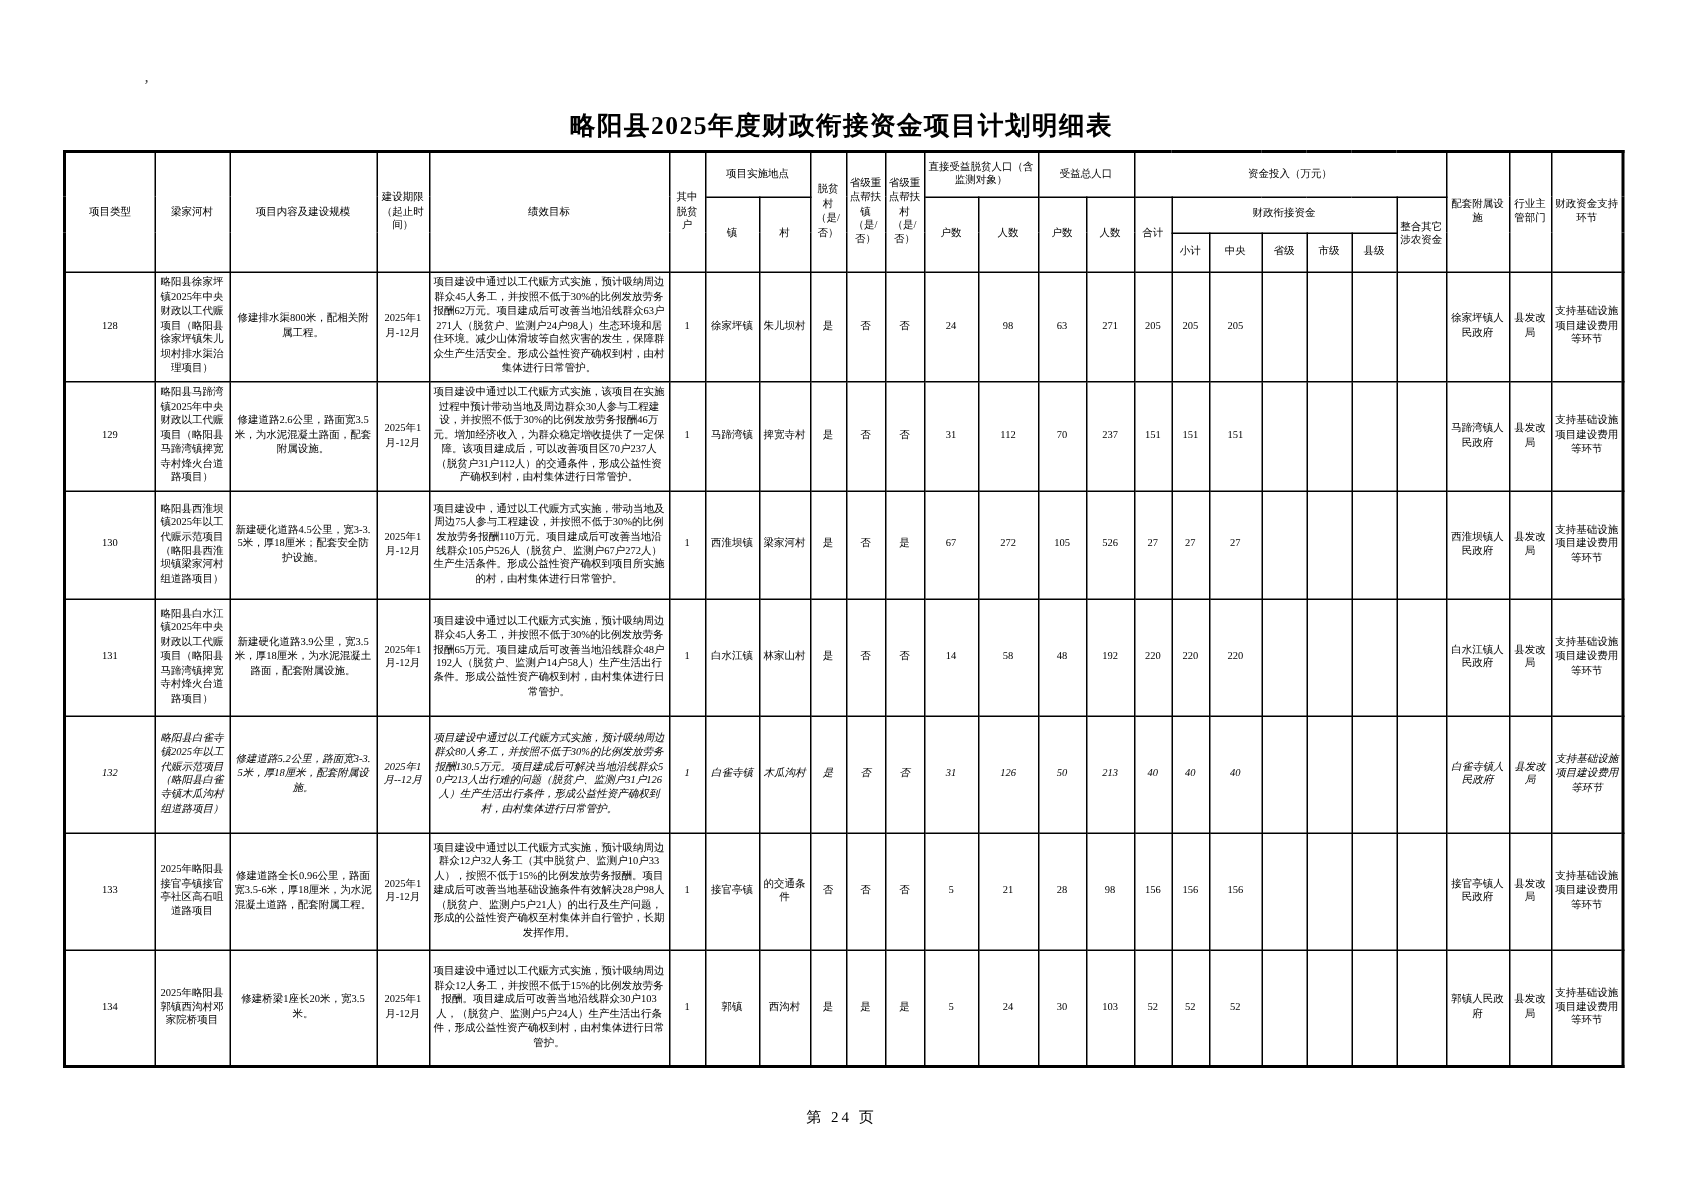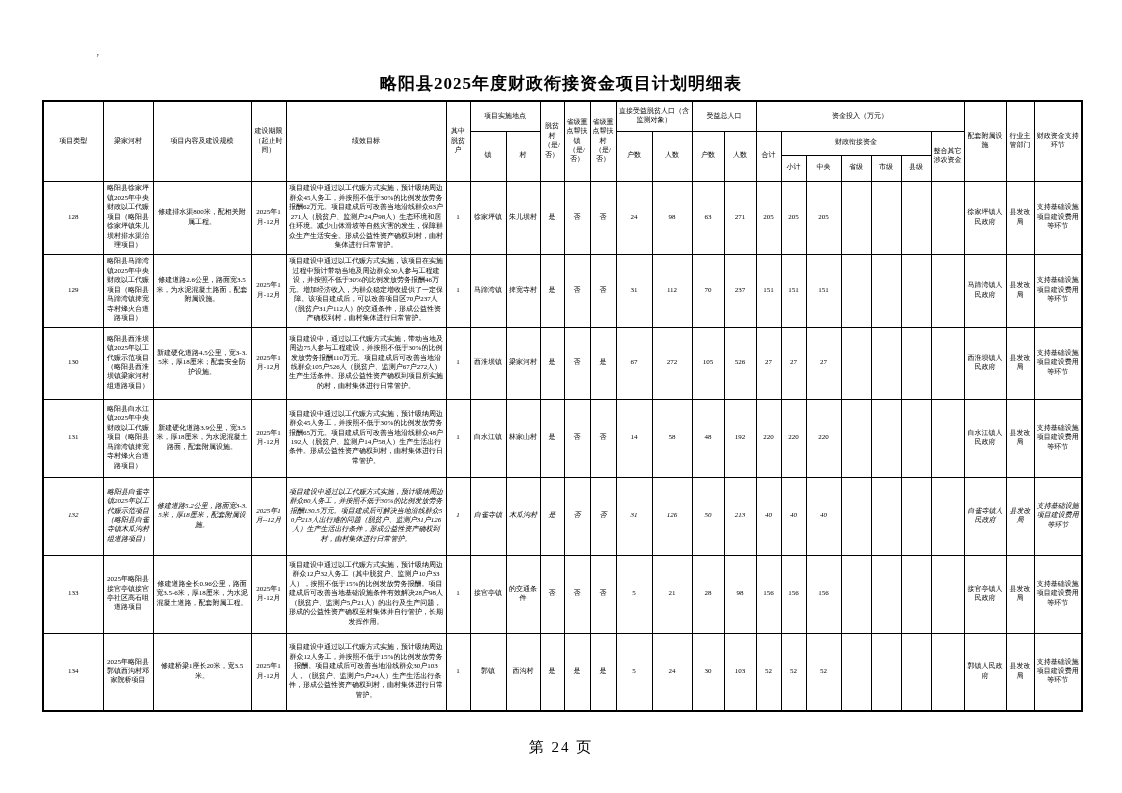--- a/index.html
+++ b/index.html
@@ -23,21 +23,21 @@
     padding:1px 2px;text-align:center;vertical-align:middle;
     overflow:hidden;word-break:break-all;
   }
   table.main thead tr.h1{height:30px;}
   table.main thead tr.h2{height:24px;}
   table.main thead tr.h3{height:26px;}
   td.al{text-align:left;}
   td.goal{font-size:6.5px;line-height:1.32;text-align:left;}
   .page-footer{
     position:absolute;left:0;top:738px;width:100%;text-align:center;
-    font-size:15px;letter-spacing:2px;
+    font-size:10px;letter-spacing:2px;
   }
 </style>
 </head>
 <body>
 
 <span class="stray">’</span>
 
 <div class="doc-title">略阳县2025年度财政衔接资金项目计划明细表</div>
 
 <table class="main">

